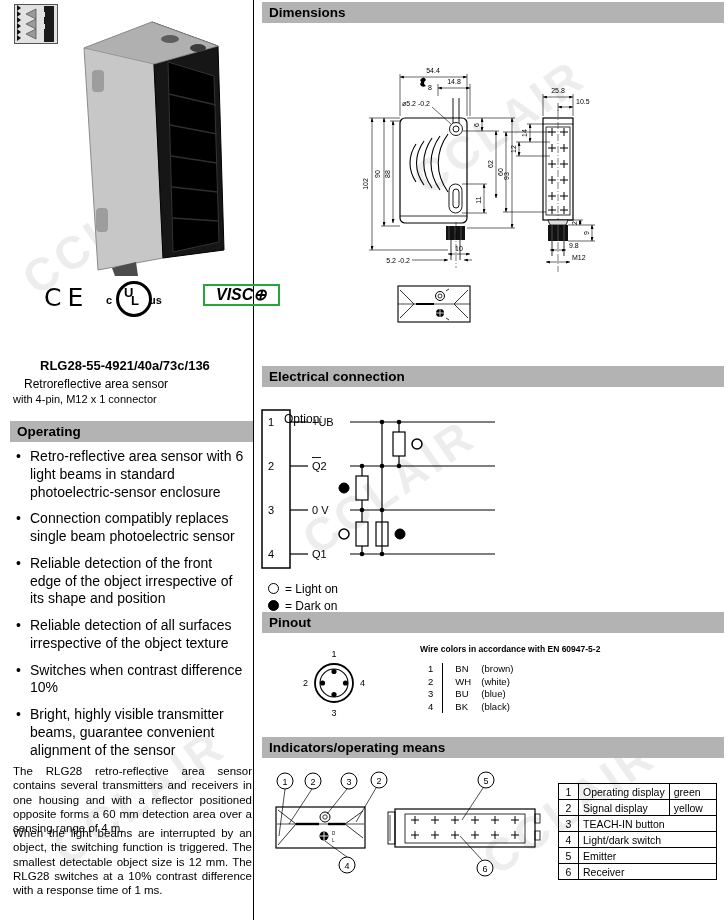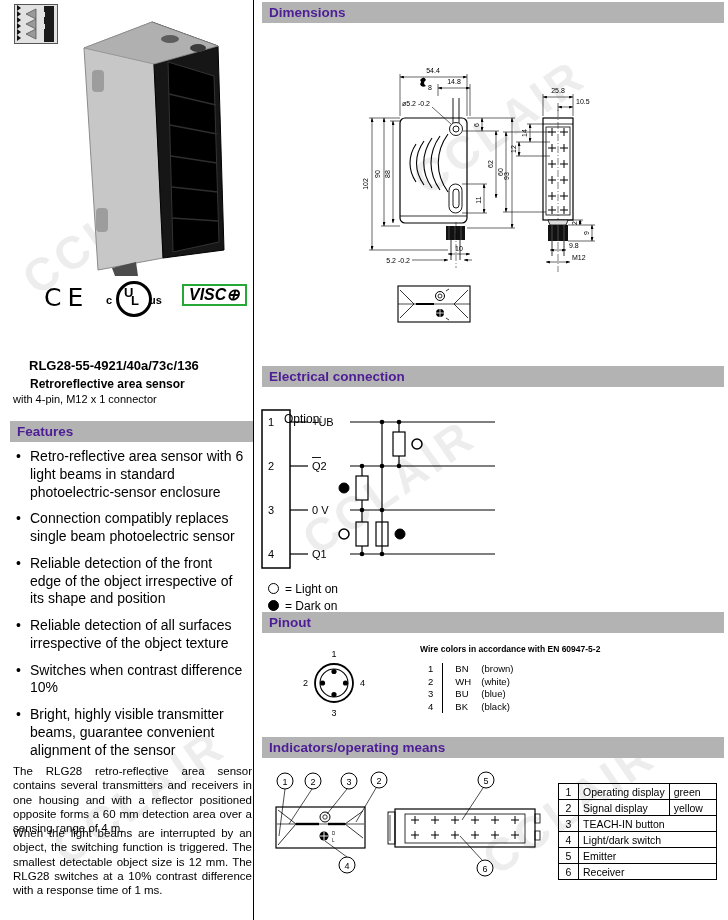--- a/index.html
+++ b/index.html
@@ -1,42 +1,42 @@
 <!DOCTYPE html>
 <html><head>
 <meta charset="utf-8">
 <style>
   html,body{margin:0;padding:0;background:#fff;}
   .page{position:relative;width:728px;height:920px;background:#fff;overflow:hidden;
         font-family:"Liberation Sans",sans-serif;color:#000;}
   .abs{position:absolute;}
   .bar{position:absolute;height:21px;background:#b3b3b3;font-size:13.5px;font-weight:bold;
-       line-height:21px;padding-left:7px;box-sizing:border-box;color:#4c1d95;}
+       line-height:21px;padding-left:7px;box-sizing:border-box;color:#000000;}
   .divider{position:absolute;left:253px;top:0;width:1px;height:920px;background:#000;}
   .wm{position:absolute;font-size:46px;font-weight:bold;color:rgba(175,175,175,0.22);
       transform:rotate(-35deg);letter-spacing:4px;pointer-events:none;}
   
   .modelnum{font-size:13px;font-weight:bold;}
   .desc1{font-size:12px;}
   .desc2{font-size:11px;}
   ul.feat{margin:0;padding:0;list-style:none;width:234px;font-size:14px;line-height:1.27;}
   ul.feat li{position:relative;padding-left:17px;margin-bottom:9px;}
   ul.feat li::before{content:"\2022";position:absolute;left:3px;top:0;}
   .pinfo{width:239px;font-size:11.5px;line-height:1.24;text-align:justify;}
   
   .ce{font-size:25px;letter-spacing:6px;font-family:"DejaVu Sans",sans-serif;}
   .ulwrap{position:absolute;width:62px;height:42px;}
   .ulcircle{position:absolute;left:12px;top:2px;width:30px;height:30px;border:3px solid #000;
             border-radius:50%;}
   .ulU{position:absolute;left:20px;top:6px;font-size:13px;font-weight:bold;}
   .ulL{position:absolute;left:27px;top:14px;font-size:13px;font-weight:bold;}
   .ulc{position:absolute;left:2px;top:15px;font-size:11px;font-weight:bold;}
   .ulus{position:absolute;left:45px;top:15px;font-size:11px;font-weight:bold;}
-  .visolux{border:2px solid #27a737;padding:0 5px;font-size:16px;font-weight:bold;
-           font-style:italic;letter-spacing:0;line-height:18px;display:inline-block;}
+  .visolux{border:2px solid #27a737;padding:0 11px;font-size:16px;font-weight:bold;
+           font-style:italic;letter-spacing:0;line-height:18px;display:inline-block;margin-left:21px;}
   
   .circ{width:9px;height:9px;border:1.6px solid #000;border-radius:50%;display:inline-block;
         vertical-align:-1px;margin-right:6px;}
   .circ.fill{background:#000;}
   .legrow{font-size:12px;line-height:17px;}
   .optlabel{font-size:12px;margin-top:20px;}
   
   .wnote{font-size:8.5px;font-weight:bold;}
   .wiretab{display:flex;font-size:9.5px;line-height:12.5px;}
   .wpins{text-align:center;padding-right:9px;}
@@ -99,25 +99,25 @@
     <div class="ulcircle"></div>
     <div class="ulU">U</div>
     <div class="ulL">L</div>
     <div class="ulc">c</div>
     <div class="ulus">us</div>
   </div>
   <div class="abs" style="left:182px;top:284px;">
     <span class="visolux"><span>VISC</span><span>⊕</span></span>
   </div>
 
-  <div class="abs modelnum" style="left:13px;top:358px;padding-left:16px;">RLG28-55-4921/40a/73c/136</div>
-  <div class="abs desc1" style="left:30px;top:377px;font-weight:bold;">Retroreflective area sensor</div>
+  <div class="abs modelnum" style="left:24px;top:358px;padding-left:16px;">RLG28-55-4921/40a/73c/136</div>
+  <div class="abs desc1" style="left:24px;top:377px;">Retroreflective area sensor</div>
   <div class="abs desc2" style="left:13px;top:393px;">with 4-pin, M12 x 1 connector</div>
 
-  <div class="bar" style="left:10px;top:421px;width:243px;">Features</div>
+  <div class="bar" style="left:10px;top:421px;width:243px;">Operating</div>
   <ul class="feat abs" style="left:13px;top:448px;">
     <li>Retro-reflective area sensor with 6 light beams in standard photoelectric-sensor enclosure</li>
     <li>Connection compatibly replaces single beam photoelectric sensor</li>
     <li>Reliable detection of the front edge of the object irrespective of its shape and position</li>
     <li>Reliable detection of all surfaces irrespective of the object texture</li>
     <li>Switches when contrast difference 10%</li>
     <li>Bright, highly visible transmitter beams, guarantee convenient alignment of the sensor</li>
   </ul>
 
   <div class="abs pinfo" style="left:13px;top:764px;">The RLG28 retro-reflective area sensor contains several transmitters and receivers in one housing and with a reflector positioned opposite forms a 60 mm detection area over a sensing range of 4 m.</div>

